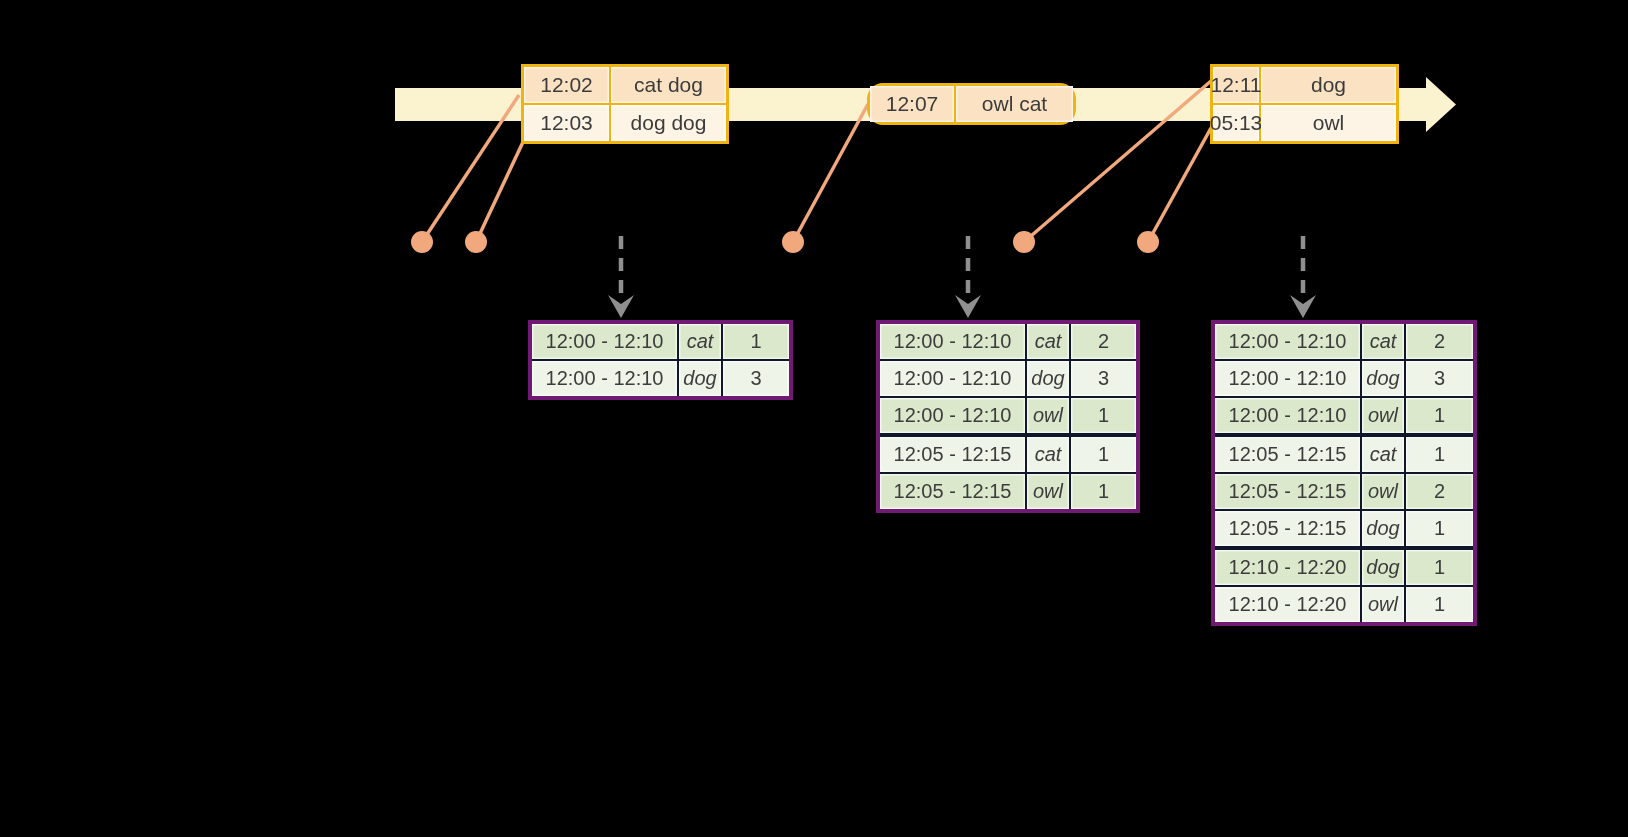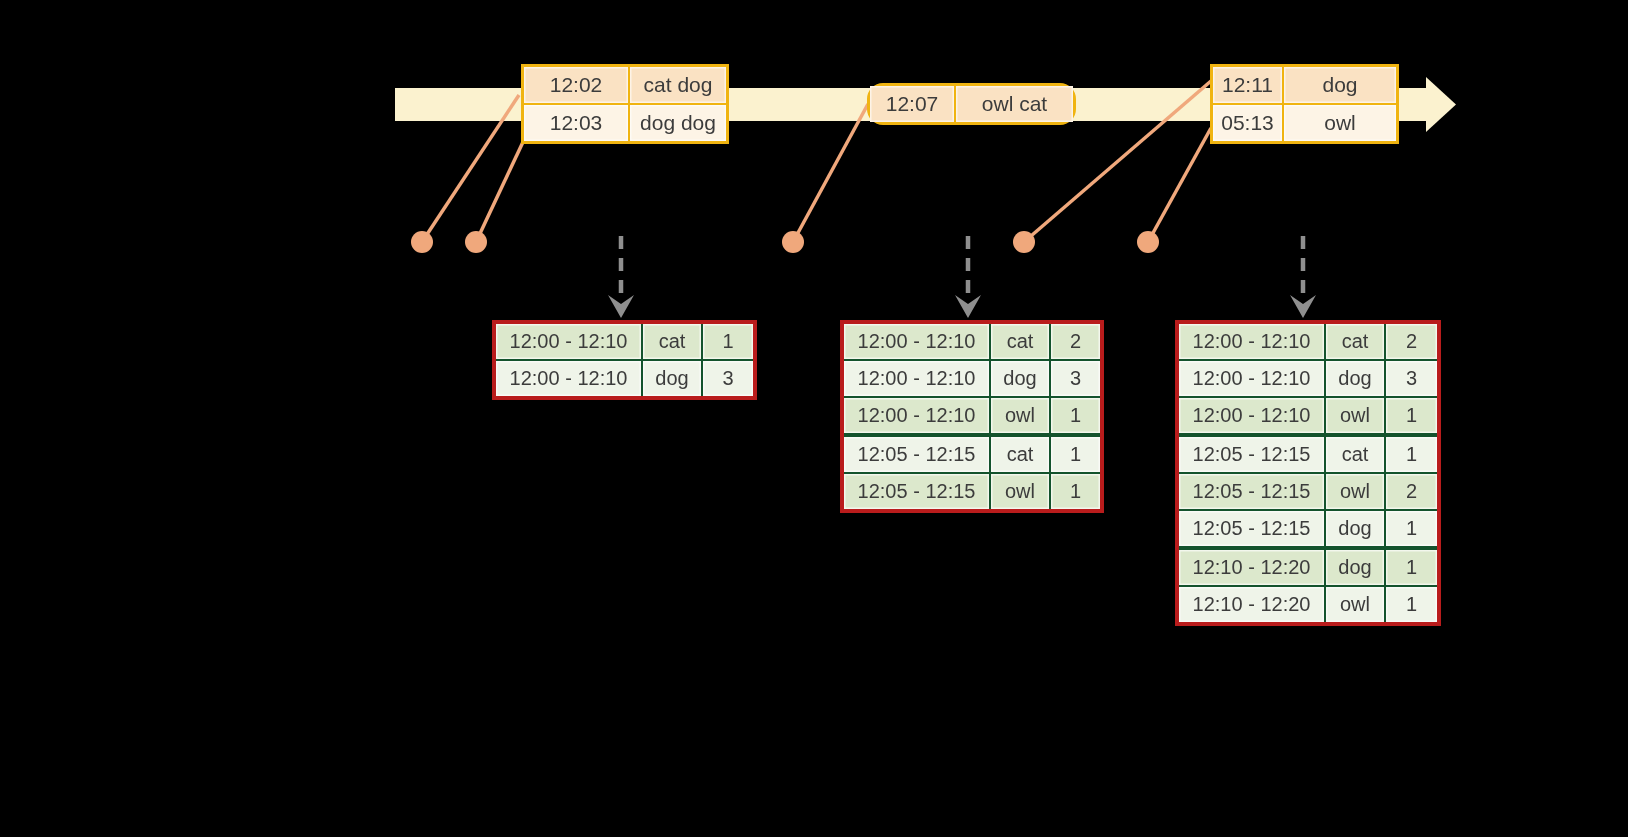--- a/index.html
+++ b/index.html
@@ -15,44 +15,44 @@
     border:3px solid #f0b411;background:#f0b411;
     display:flex;flex-direction:column;gap:2px;
   }
   .ev-row{display:flex;gap:2px;height:36px;}
   .ev-row>div{
     display:flex;align-items:center;justify-content:center;
     font-size:21px;box-shadow:inset 0 0 0 1.5px rgba(255,255,255,.6);
   }
   .ev-row.dark>div{background:#fae2c3;}
   .ev-row.light>div{background:#fdf4e6;text-align:center;}
-  .ev-time{width:104px;}
+  .ev-time{width:85px;}
   .ev-words{flex:1;}
   #event-table-1{left:521px;top:64px;width:202px;}
   #event-table-2{left:867px;top:83px;width:203px;border-radius:16px;}
   #event-table-2 .ev-time{width:84px;}
   #event-table-3{left:1210px;top:64px;width:183px;}
-  #event-table-3 .ev-time{width:69px;}
+  #event-table-3 .ev-time{width:46px;}
 
   
   .result-table{
     position:absolute;z-index:2;
-    border:4px solid #b91c1c;background:#14532d;
-    display:flex;flex-direction:column;gap:4px;
+    border:4px solid #701a75;background:#0f172a;
+    display:flex;flex-direction:column;gap:4px;margin-left:36px;
   }
   .rt-group{display:flex;flex-direction:column;gap:2px;}
   .rt-row{display:flex;gap:2px;height:35px;}
   .rt-row>div{
     display:flex;align-items:center;justify-content:center;
     font-size:20px;box-shadow:inset 0 0 0 1.5px rgba(255,255,255,.65);
   }
   .rt-row.dark>div{background:#dce8cc;}
   .rt-row.light>div{background:#eff4e9;}
   .rt-window{width:145px;}
-  .rt-word{width:58px;}
+  .rt-word{width:42px;font-style:italic;}
   .rt-count{flex:1;}
   #result-table-1{left:492px;top:320px;width:257px;}
   #result-table-2{left:840px;top:320px;width:256px;}
   #result-table-3{left:1175px;top:320px;width:258px;}
 </style>
 </head>
 <body>
 
 <div id="canvas">
 

